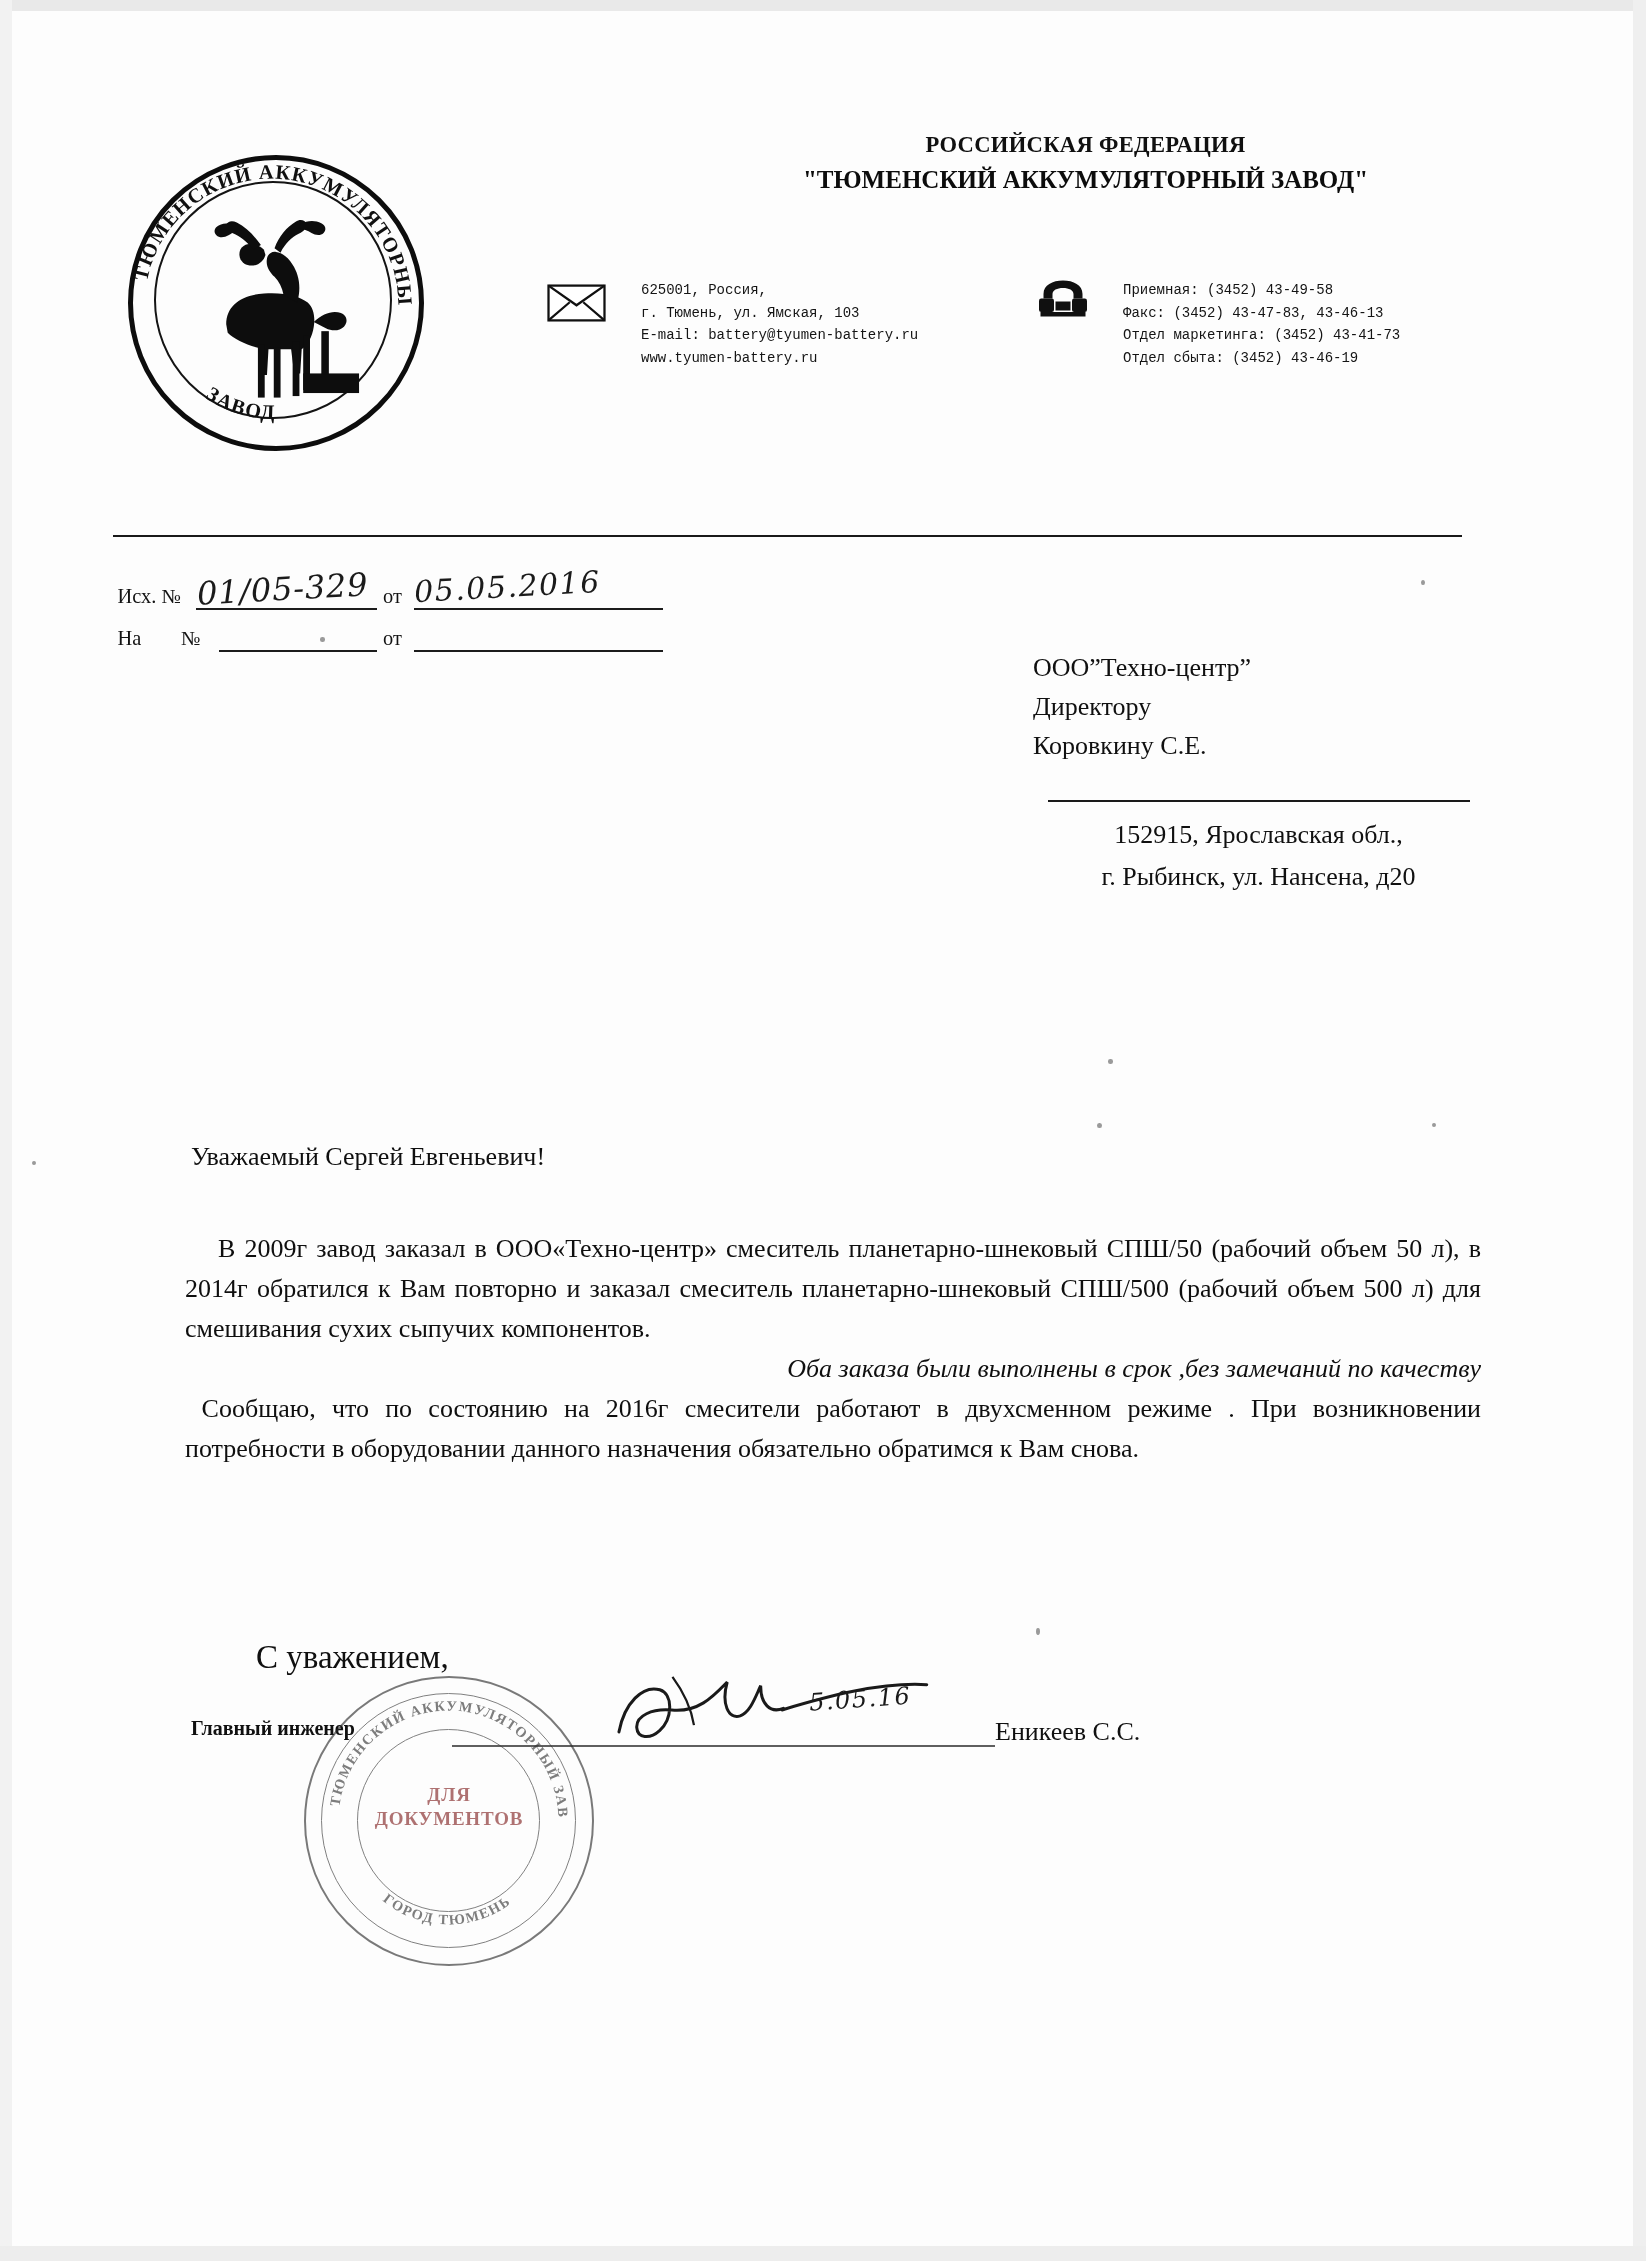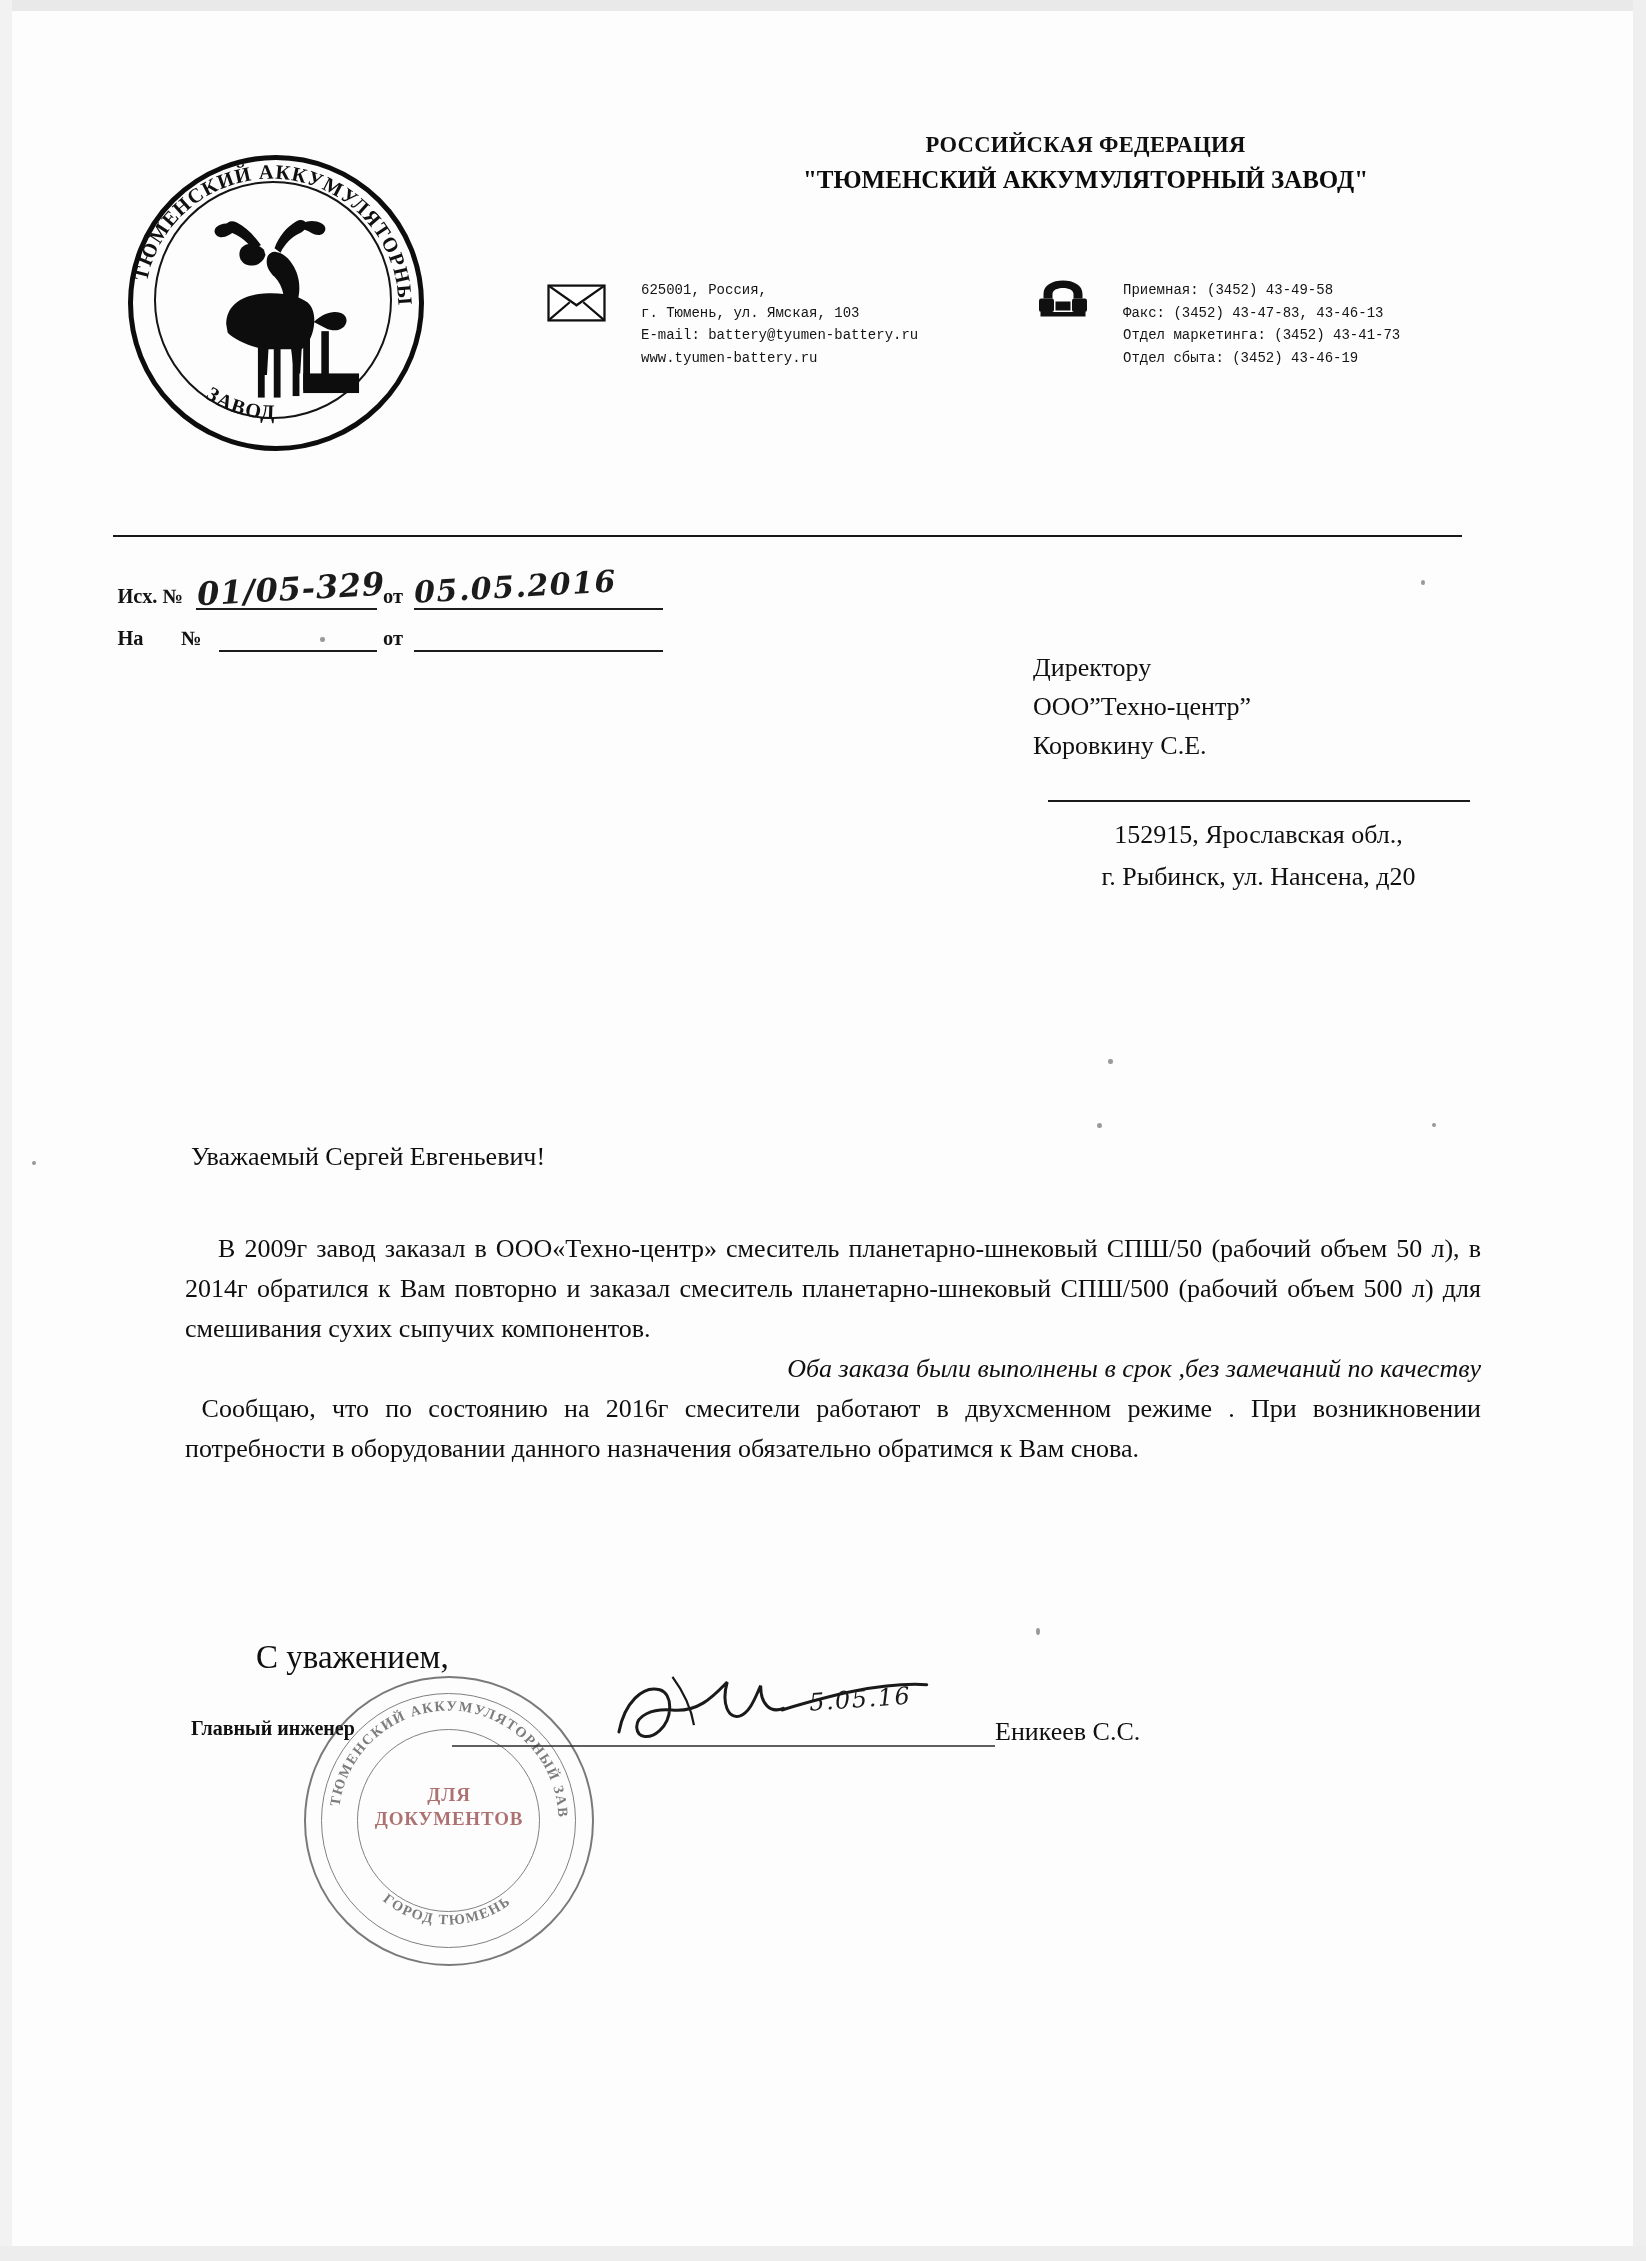--- a/index.html
+++ b/index.html
@@ -162,21 +162,20 @@
     top: 573px;
     width: 603px;
     height: 98px;
   }
   .ref-row {
     position: relative;
     height: 42px;
     font-family: "Liberation Serif", serif;
     font-size: 20.4px;
     color: #131313;
-    font-weight: bold;
   }
   .ref-lbl1 { position: absolute; left: 4.5px; top: 12px; }
   .ref-lbl2 { position: absolute; left: 151px; top: 12px; }
   .ref-line-a {
     position: absolute; left: 83px; top: 35px; width: 181px; height: 1.5px; background: #1c1c1c;
   }
   .ref-line-b {
     position: absolute; left: 301px; top: 35px; width: 249px; height: 1.5px; background: #1c1c1c;
   }
   .ref-row2 .ref-lbl1 { left: 4.5px; }
@@ -458,22 +457,22 @@
     <div class="ref-row ref-row2">
       <span class="ref-lbl1">На</span>
       <span class="ref-lbl2" style="left:68px;">№</span>
       <span class="ref-line-a" style="left:106px;width:158px;"></span>
       <span class="ref-lbl2" style="left:270px;">от</span>
       <span class="ref-line-b"></span>
     </div>
   </div>
 
   <div id="addressee">
+    <div class="addr-line">ООО”Техно-центр”</div>
     <div class="addr-line">Директору</div>
-    <div class="addr-line">ООО”Техно-центр”</div>
     <div class="addr-line">Коровкину С.Е.</div>
   </div>
   <div id="addr-rule"></div>
   <div id="addr-city">
     <div class="addr-line">152915, Ярославская обл.,</div>
     <div class="addr-line">г. Рыбинск, ул. Нансена, д20</div>
   </div>
 
   <div id="salutation">Уважаемый Сергей Евгеньевич!</div>
   <div id="body-text">

